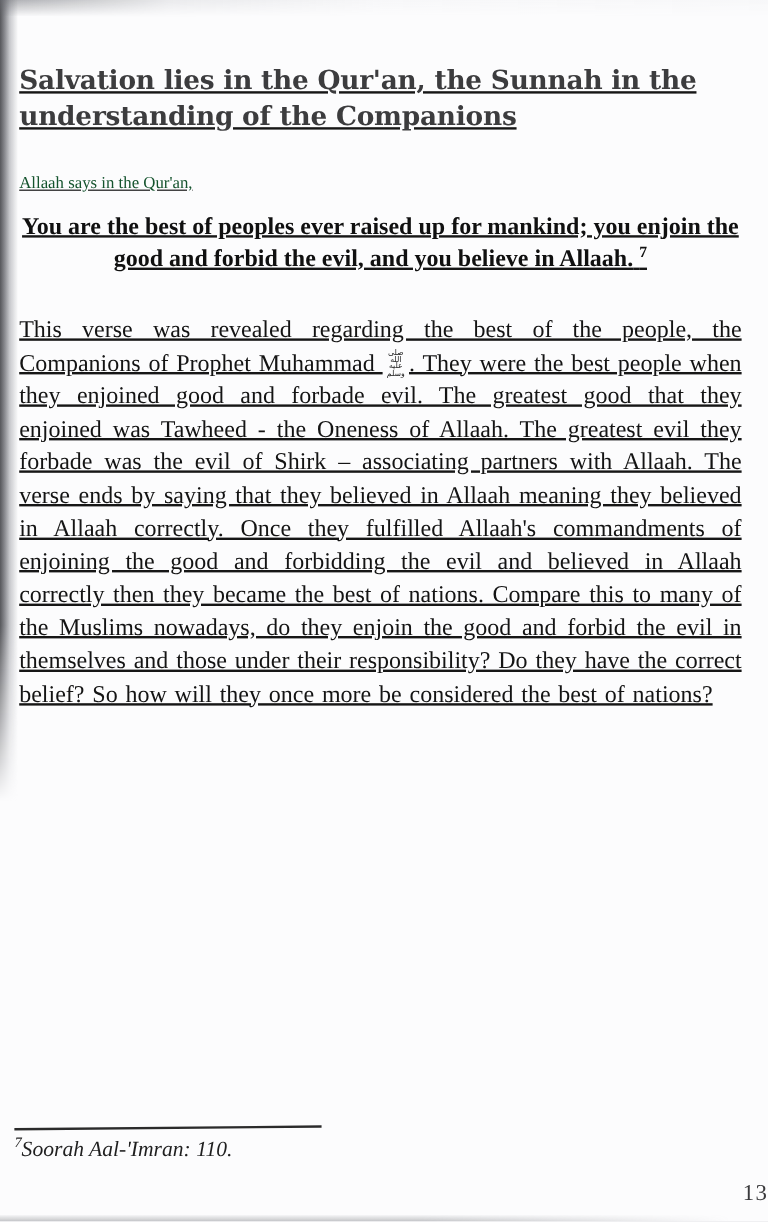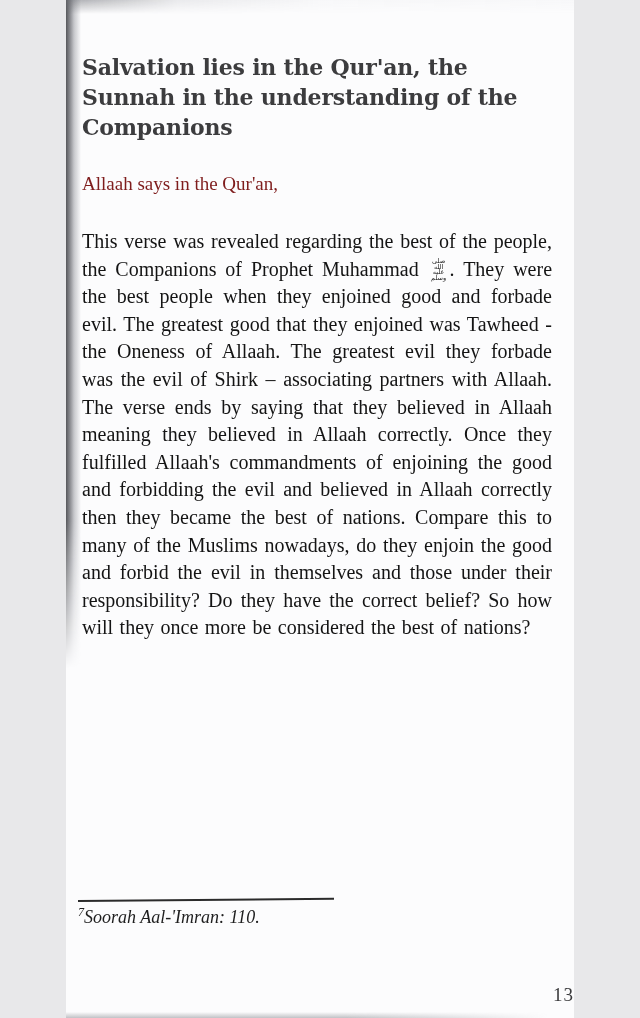--- a/index.html
+++ b/index.html
@@ -1,24 +1,25 @@
 <!DOCTYPE html>
 <html><head>
 <meta charset="utf-8">
 <style>
   html, body { margin: 0; padding: 0; background: #e8e8ea; }
   .page {
     position: relative;
-    width: 508px;
+    width: 640px;
     height: 1018px;
     margin: 0 auto;
     background: #fcfcfd;
     overflow: hidden;
     font-family: "Liberation Serif", serif;
     color: #161616;
+    text-decoration: underline;
   }
   
   .edge-left {
     position: absolute; left: 0; top: 0; width: 15px; height: 668px;
     background: linear-gradient(to right,
       #56575b 0px, #8b8c91 4px, #c6c7cb 8px, rgba(255,255,255,0) 15px);
     -webkit-mask-image: linear-gradient(to bottom, black 0%, black 78%, transparent 100%);
     mask-image: linear-gradient(to bottom, black 0%, black 78%, transparent 100%);
     pointer-events: none;
   }
@@ -44,23 +45,23 @@
     margin: 52px 18px 0 0;
     font-family: "DejaVu Serif", serif;
     font-weight: bold;
     font-size: 22px;
     line-height: 30px;
     color: #3c3c3e;
     letter-spacing: -0.2px;
   }
   .intro {
     margin: 30px 0 0 0;
-    font-size: 19px;
+    font-size: 14px;
     line-height: 24px;
-    color: #7f1d1d;
+    color: #14532d;
   }
   .arabic {
     margin-top: 12px;
     direction: rtl;
     text-align: center;
     font-family: "DejaVu Sans", sans-serif;
     color: #101010;
   }
   .ar-line1 { font-size: 25px; line-height: 62px; }
   .ar-line2 { font-size: 25px; line-height: 46px; }
@@ -98,21 +99,21 @@
     font-family: "DejaVu Sans", sans-serif;
     font-size: 6.5px;
     line-height: 5.5px;
     text-align: center;
     vertical-align: -4px;
     direction: rtl;
     word-spacing: 0;
     color: #222;
   }
   .footnote {
-    position: absolute; left: 12px; top: 900px; width: 600px;
+    position: absolute; left: 12px; top: 940px; width: 600px;
   }
   .fn-rule {
     width: 256px; height: 0;
     border: none;
     border-top: 2px solid #2b2b2b;
     margin: 0 0 4px 0;
     transform: rotate(-0.5deg);
     transform-origin: left center;
   }
   .fn-text {
@@ -137,20 +138,21 @@
   <div class="edge-left"></div>
   <div class="edge-top"></div>
   <div class="edge-bottom"></div>
 
   <div class="content">
     <h1 class="title">Salvation lies in the Qur'an, the Sunnah in the understanding of the Companions</h1>
 
     <p class="intro">Allaah says in the Qur'an,</p>
 
 
+    <p class="translation"><span>You are the best of peoples ever raised up for mankind; you enjoin the good and forbid the evil, and you believe in Allaah.</span> <sup>7</sup></p>
 
     <p class="body-paragraph"><span>This verse was revealed regarding the best of the people, the Companions of Prophet Muhammad </span><span class="saw">صلى الله عليه وسلم</span><span>. They were the best people when they enjoined good and forbade evil. The greatest good that they enjoined was Tawheed - the Oneness of Allaah. The greatest evil they forbade was the evil of Shirk – associating partners with Allaah.  The verse ends by saying that they believed in Allaah meaning they believed in Allaah correctly. Once they fulfilled Allaah's commandments of enjoining the good and forbidding the evil and believed in Allaah correctly then they became the best of nations. Compare this to many of the Muslims nowadays, do they enjoin the good and forbid the evil in themselves and those under their responsibility? Do they have the correct belief? So how will they once more be considered the best of nations?</span></p>
   </div>
 
   <div class="footnote">
     <hr class="fn-rule">
     <div class="fn-text"><sup>7</sup><span>Soorah Aal-'Imran: 110.</span></div>
   </div>
 
   <div class="page-number">13</div>

